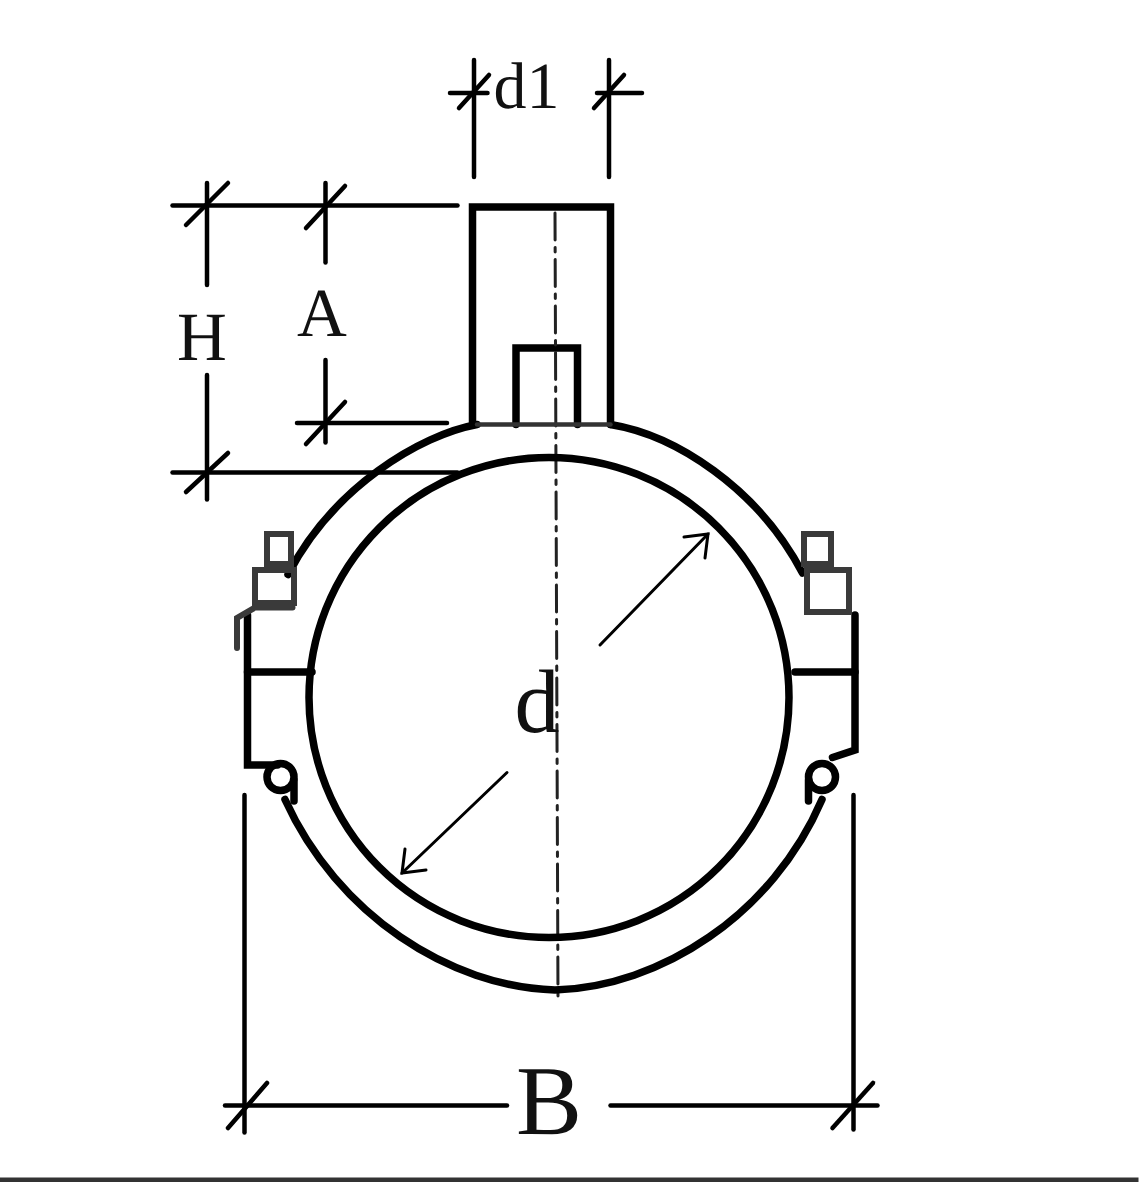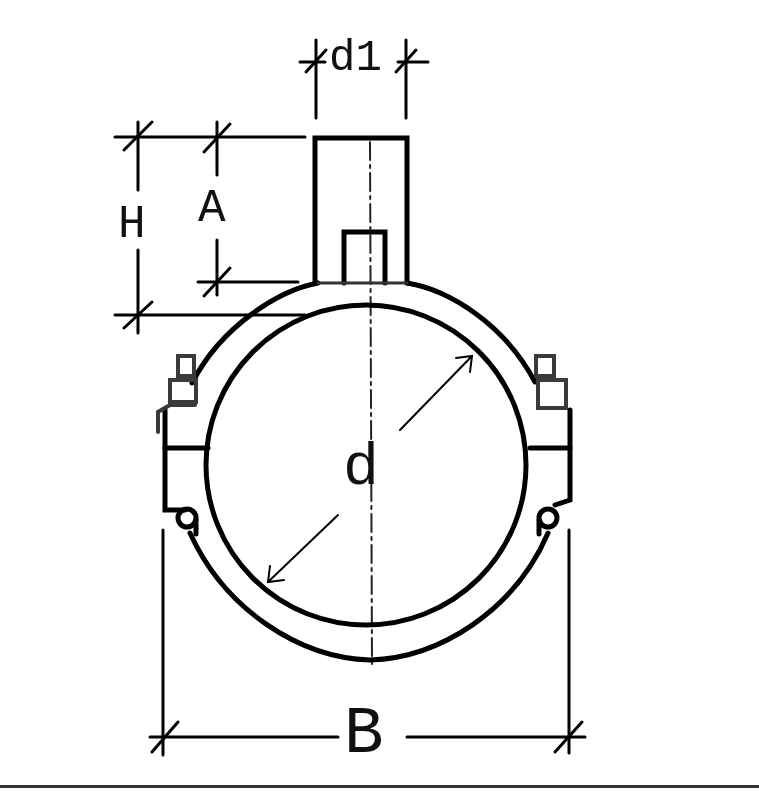--- a/index.html
+++ b/index.html
@@ -1,19 +1,19 @@
 <!DOCTYPE html>
 <html><head>
   <meta charset="utf-8">
   <style>
     html, body { margin: 0; padding: 0; background: #ffffff; }
     body { width: 759px; height: 793px; position: relative; overflow: hidden;
            font-family: "DejaVu Sans", sans-serif; }
     #drawing { position: absolute; left: 0; top: 0; }
-    .lbl { position: absolute; color: #111; font-family: Liberation Mono, monospace; line-height: 1; text-align: center; }
+    .lbl { position: absolute; color: #111; font-family: Liberation Serif, serif; line-height: 1; text-align: center; }
     #bottom-rule { position: absolute; left: 0; top: 785px; width: 759px; height: 3px; background: #333; }
   </style>
 </head>
 <body>
 
 <svg id="drawing" width="759" height="793" viewBox="0 0 759 793" xmlns="http://www.w3.org/2000/svg">
   <g fill="none" stroke="#000" stroke-linecap="round">
 
     <g stroke-width="5">
       <polyline points="315,283 315,138 407,138 407,283"></polyline>

